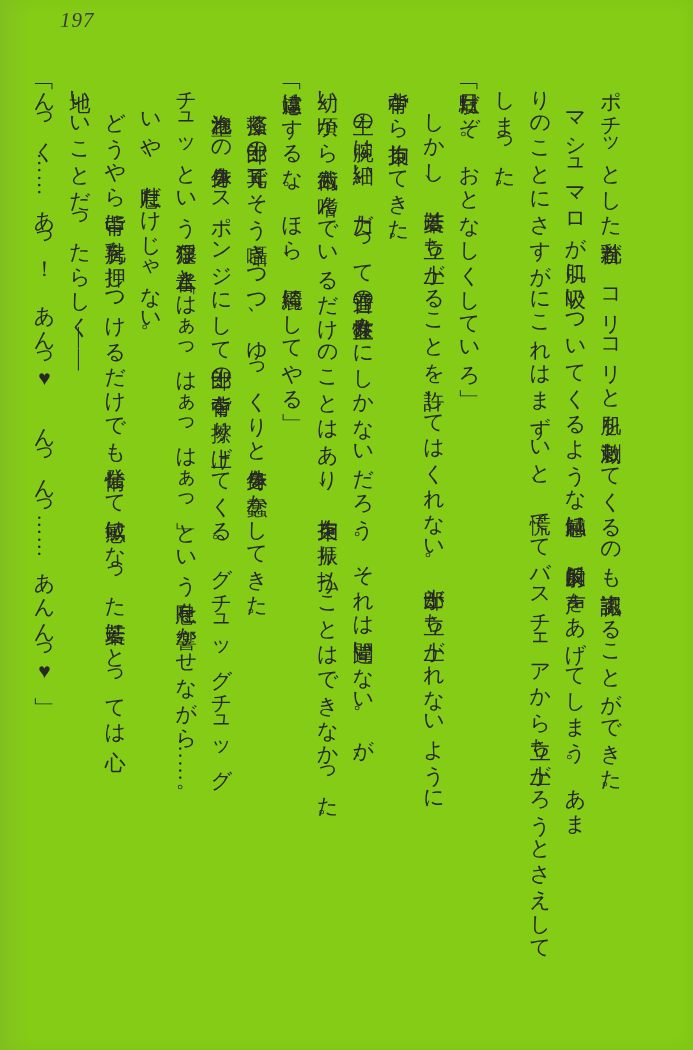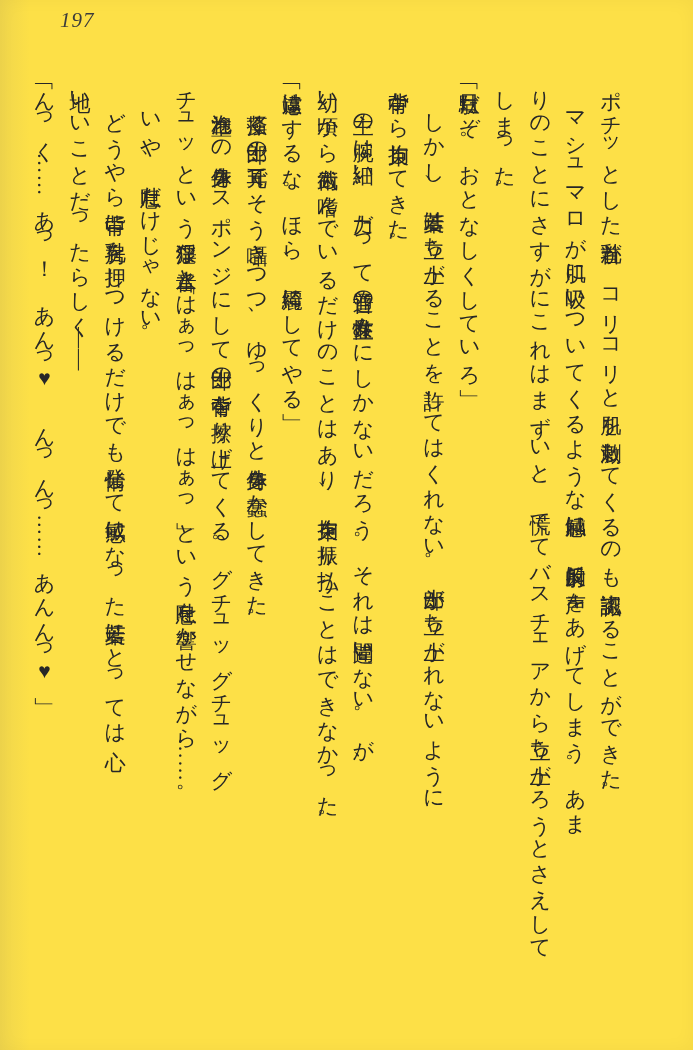--- a/index.html
+++ b/index.html
@@ -4,21 +4,21 @@
 <style>
   html, body {
     margin: 0;
     padding: 0;
     background: #e9e9e9;
   }
   .page {
     position: relative;
     width: 693px;
     height: 1050px;
-    background: #fde047;
+    background: #84cc16;
     overflow: hidden;
     font-family: "Liberation Serif", "DejaVu Serif", serif;
     box-shadow: inset 0 0 18px rgba(0,0,0,0.04);
   }
   
   .gutter-shadow {
     position: absolute;
     left: 0; top: 0;
     width: 30px; height: 100%;
     background: linear-gradient(to right, rgba(120,120,120,0.10), rgba(120,120,120,0.0));

